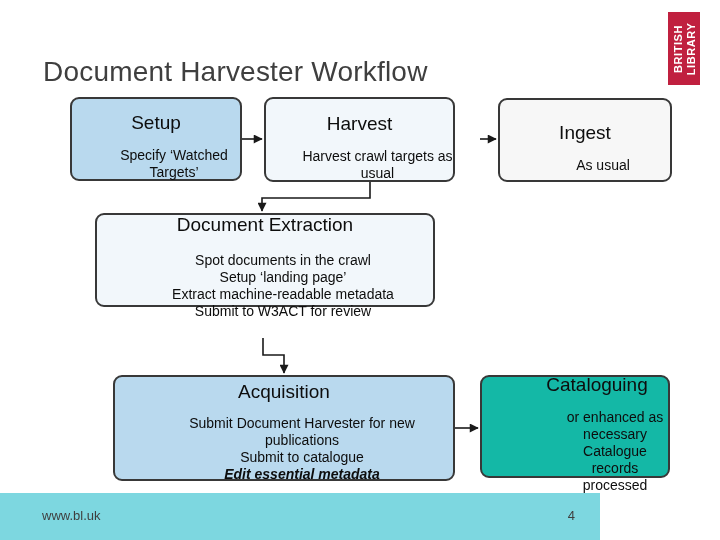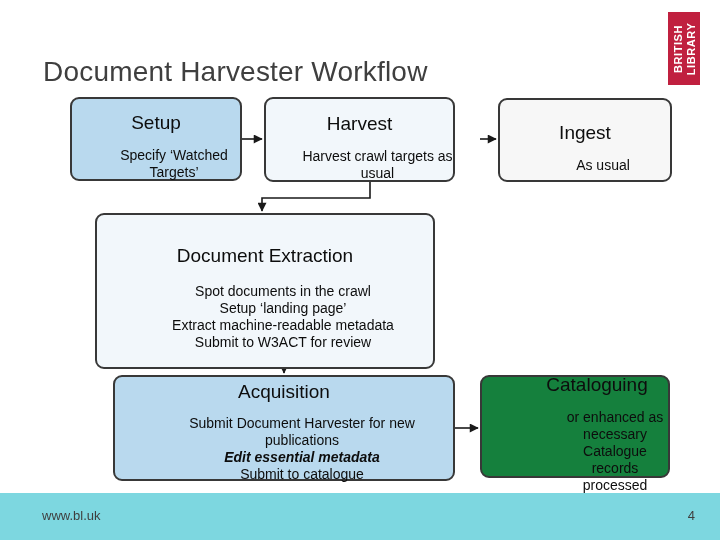--- a/index.html
+++ b/index.html
@@ -72,42 +72,42 @@
     margin-left: 36px;
   }
   .node-line.emphasis { font-weight: 700; font-style: italic; }
 
   .node-setup       { left: 70px;  top: 97px;  width: 172px; height: 84px;  padding-top: 15px; }
   .node-setup       .node-title { margin-bottom: 13px; }
   .node-harvest     { left: 264px; top: 97px;  width: 191px; height: 85px;  padding-top: 15px; }
   .node-harvest     .node-title { margin-bottom: 13px; }
   .node-ingest      { left: 498px; top: 98px;  width: 174px; height: 84px;  padding-top: 15px; }
   .node-ingest      .node-title { margin-bottom: 13px; }
-  .node-document-extraction { left: 95px;  top: 213px; width: 340px; height: 156px; padding-top: 14px; }
+  .node-document-extraction { left: 95px;  top: 213px; width: 340px; height: 94px; padding-top: 14px; }
   .node-document-extraction .node-title { margin-bottom: 16px; }
   .node-acquisition { left: 113px; top: 375px; width: 342px; height: 106px; padding-top: 7px; }
   .node-acquisition .node-title { margin-bottom: 12px; }
   .node-cataloguing { left: 480px; top: 375px; width: 190px; height: 103px; padding-top: 14px; }
   .node-cataloguing .node-title { margin-bottom: 13px; }
 
   
   .connectors {
     position: absolute;
     left: 0; top: 0;
     width: 720px;
     height: 540px;
     pointer-events: none;
   }
 
   
   .footer-bar {
     position: absolute;
     left: 0;
     top: 493px;
-    width: 720px;
+    width: 600px;
     height: 47px;
     background: #7DD7E0;
   }
   .footer-url {
     position: absolute;
     left: 42px;
     top: 15px;
     font-size: 13px;
     color: #3F3F3F;
   }
@@ -165,25 +165,25 @@
     <div class="node-title">Document Extraction</div>
     <div class="node-line">Spot documents in the crawl</div>
     <div class="node-line">Setup ‘landing page’</div>
     <div class="node-line">Extract machine-readable metadata</div>
     <div class="node-line">Submit to W3ACT for review</div>
   </div>
 
   <div class="node node-acquisition" style="background-color: rgb(185, 217, 238);">
     <div class="node-title">Acquisition</div>
     <div class="node-line">Submit Document Harvester for new publications</div>
+    <div class="node-line">Submit to catalogue</div>
     <div class="node-line emphasis">Edit essential metadata</div>
-    <div class="node-line">Submit to catalogue</div>
   </div>
 
-  <div class="node node-cataloguing" style="background-color: #15803d; padding-left: 44px;">
+  <div class="node node-cataloguing" style="background-color: #14b8a6; padding-left: 44px;">
     <div class="node-title">Cataloguing</div>
     <div class="node-line">or enhanced as necessary</div>
     <div class="node-line">Catalogue records processed</div>
   </div>
 
   <div class="footer-bar" style="background-color: rgb(125, 215, 224);">
     <span class="footer-url">www.bl.uk</span>
     <span class="footer-page">4</span>
   </div>
 

